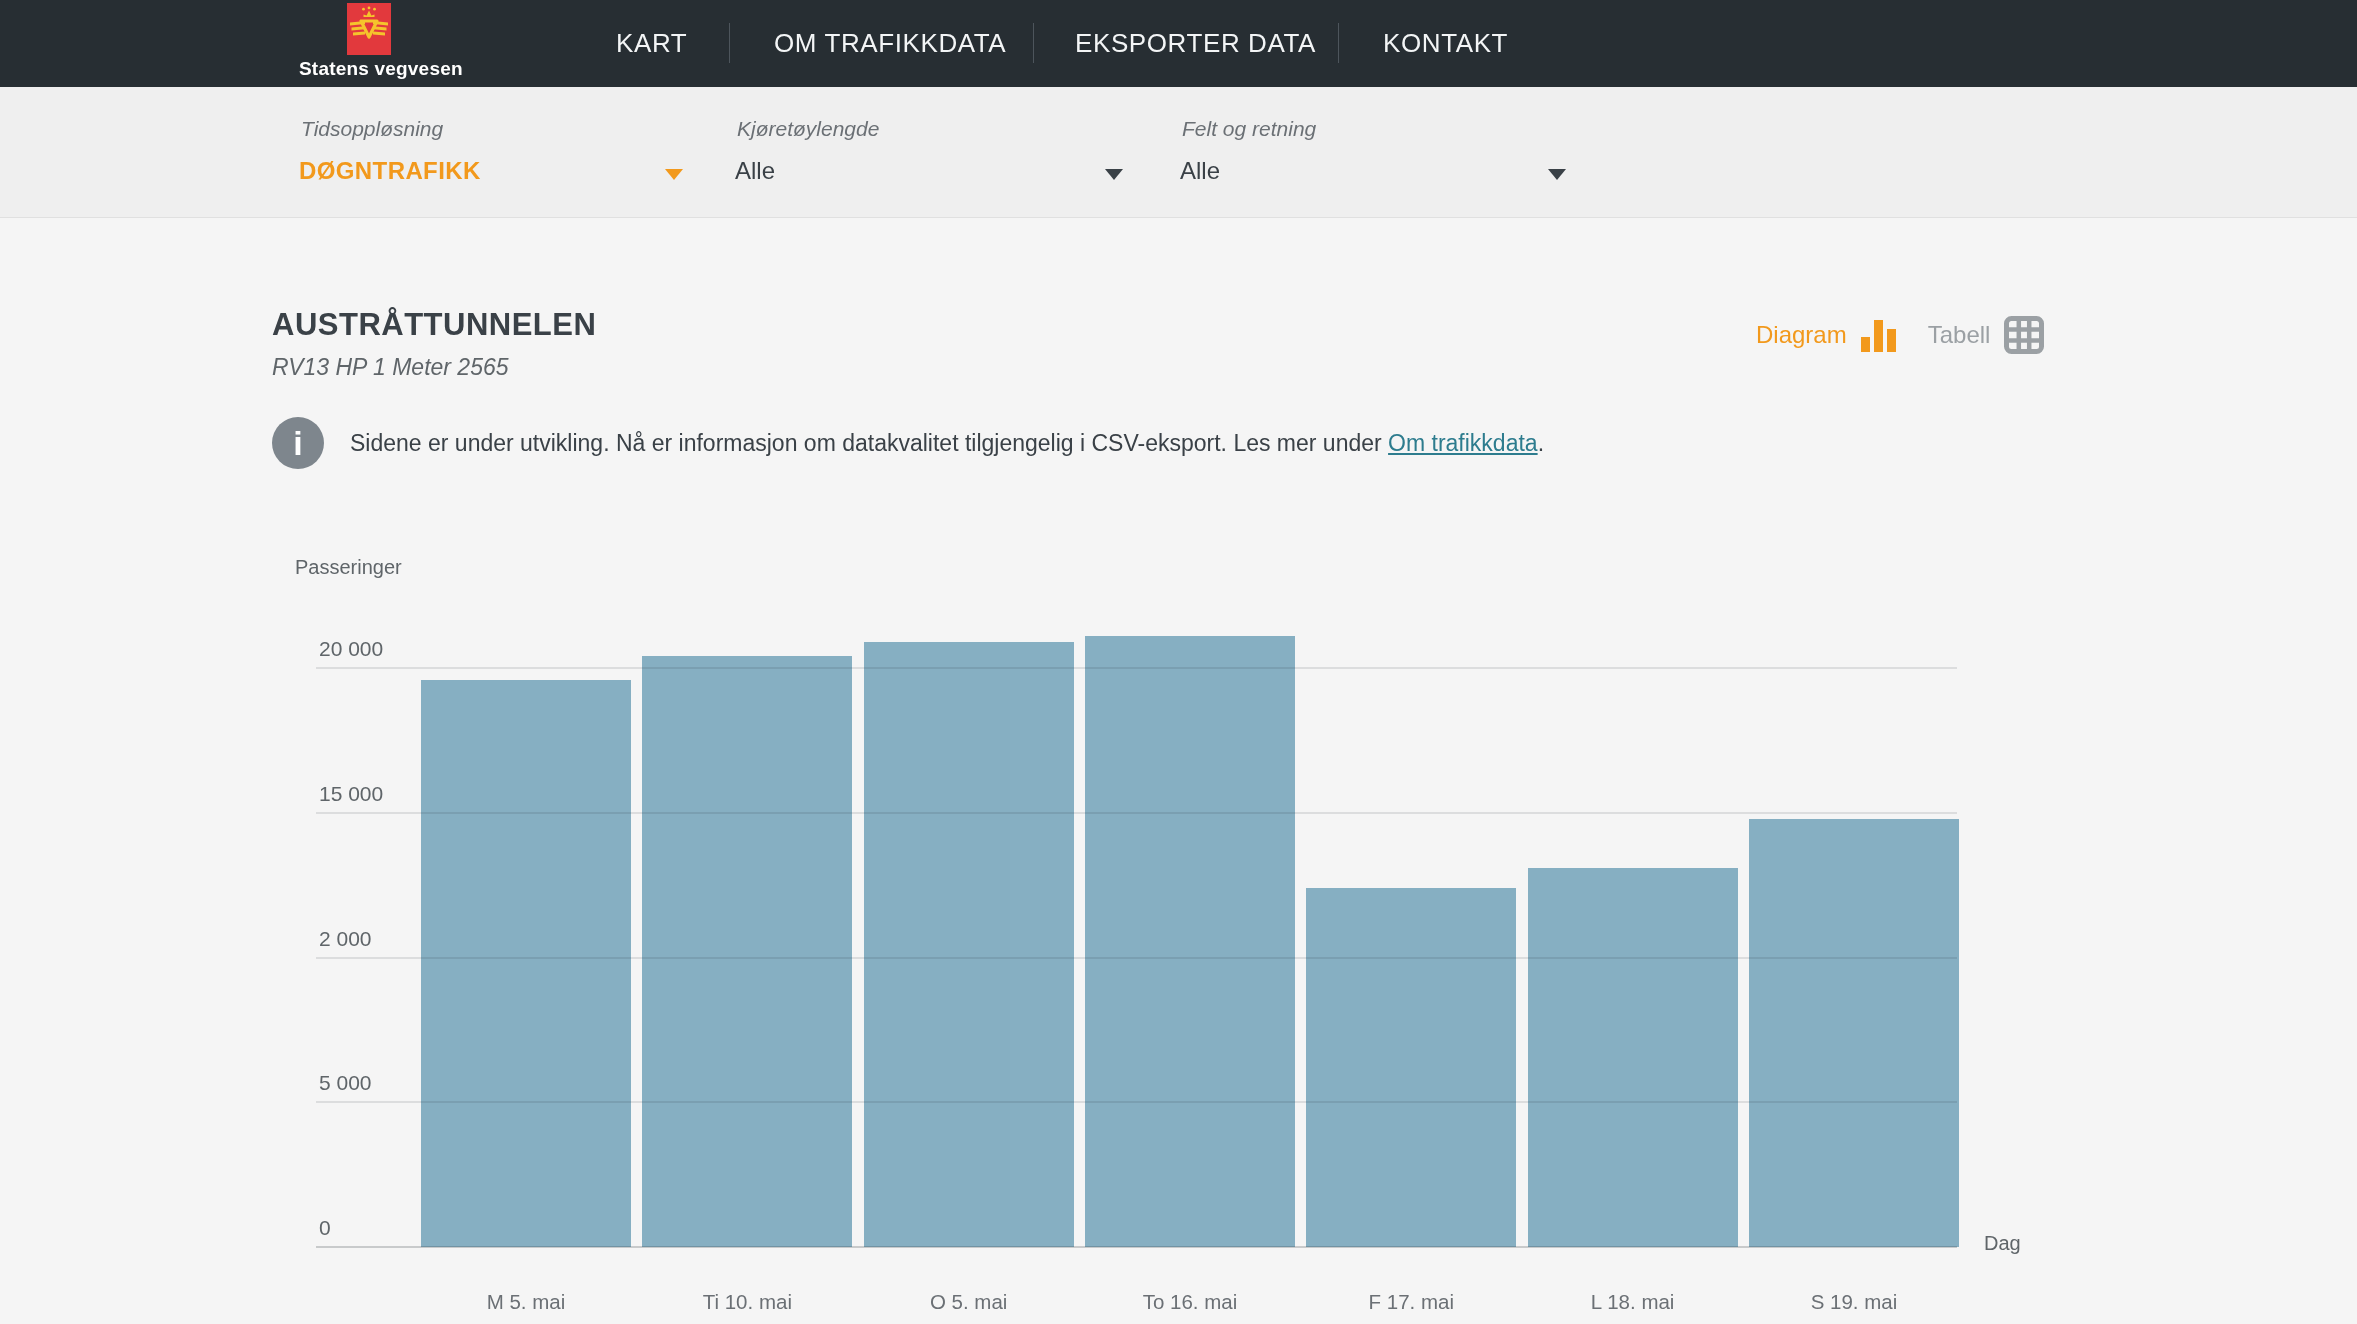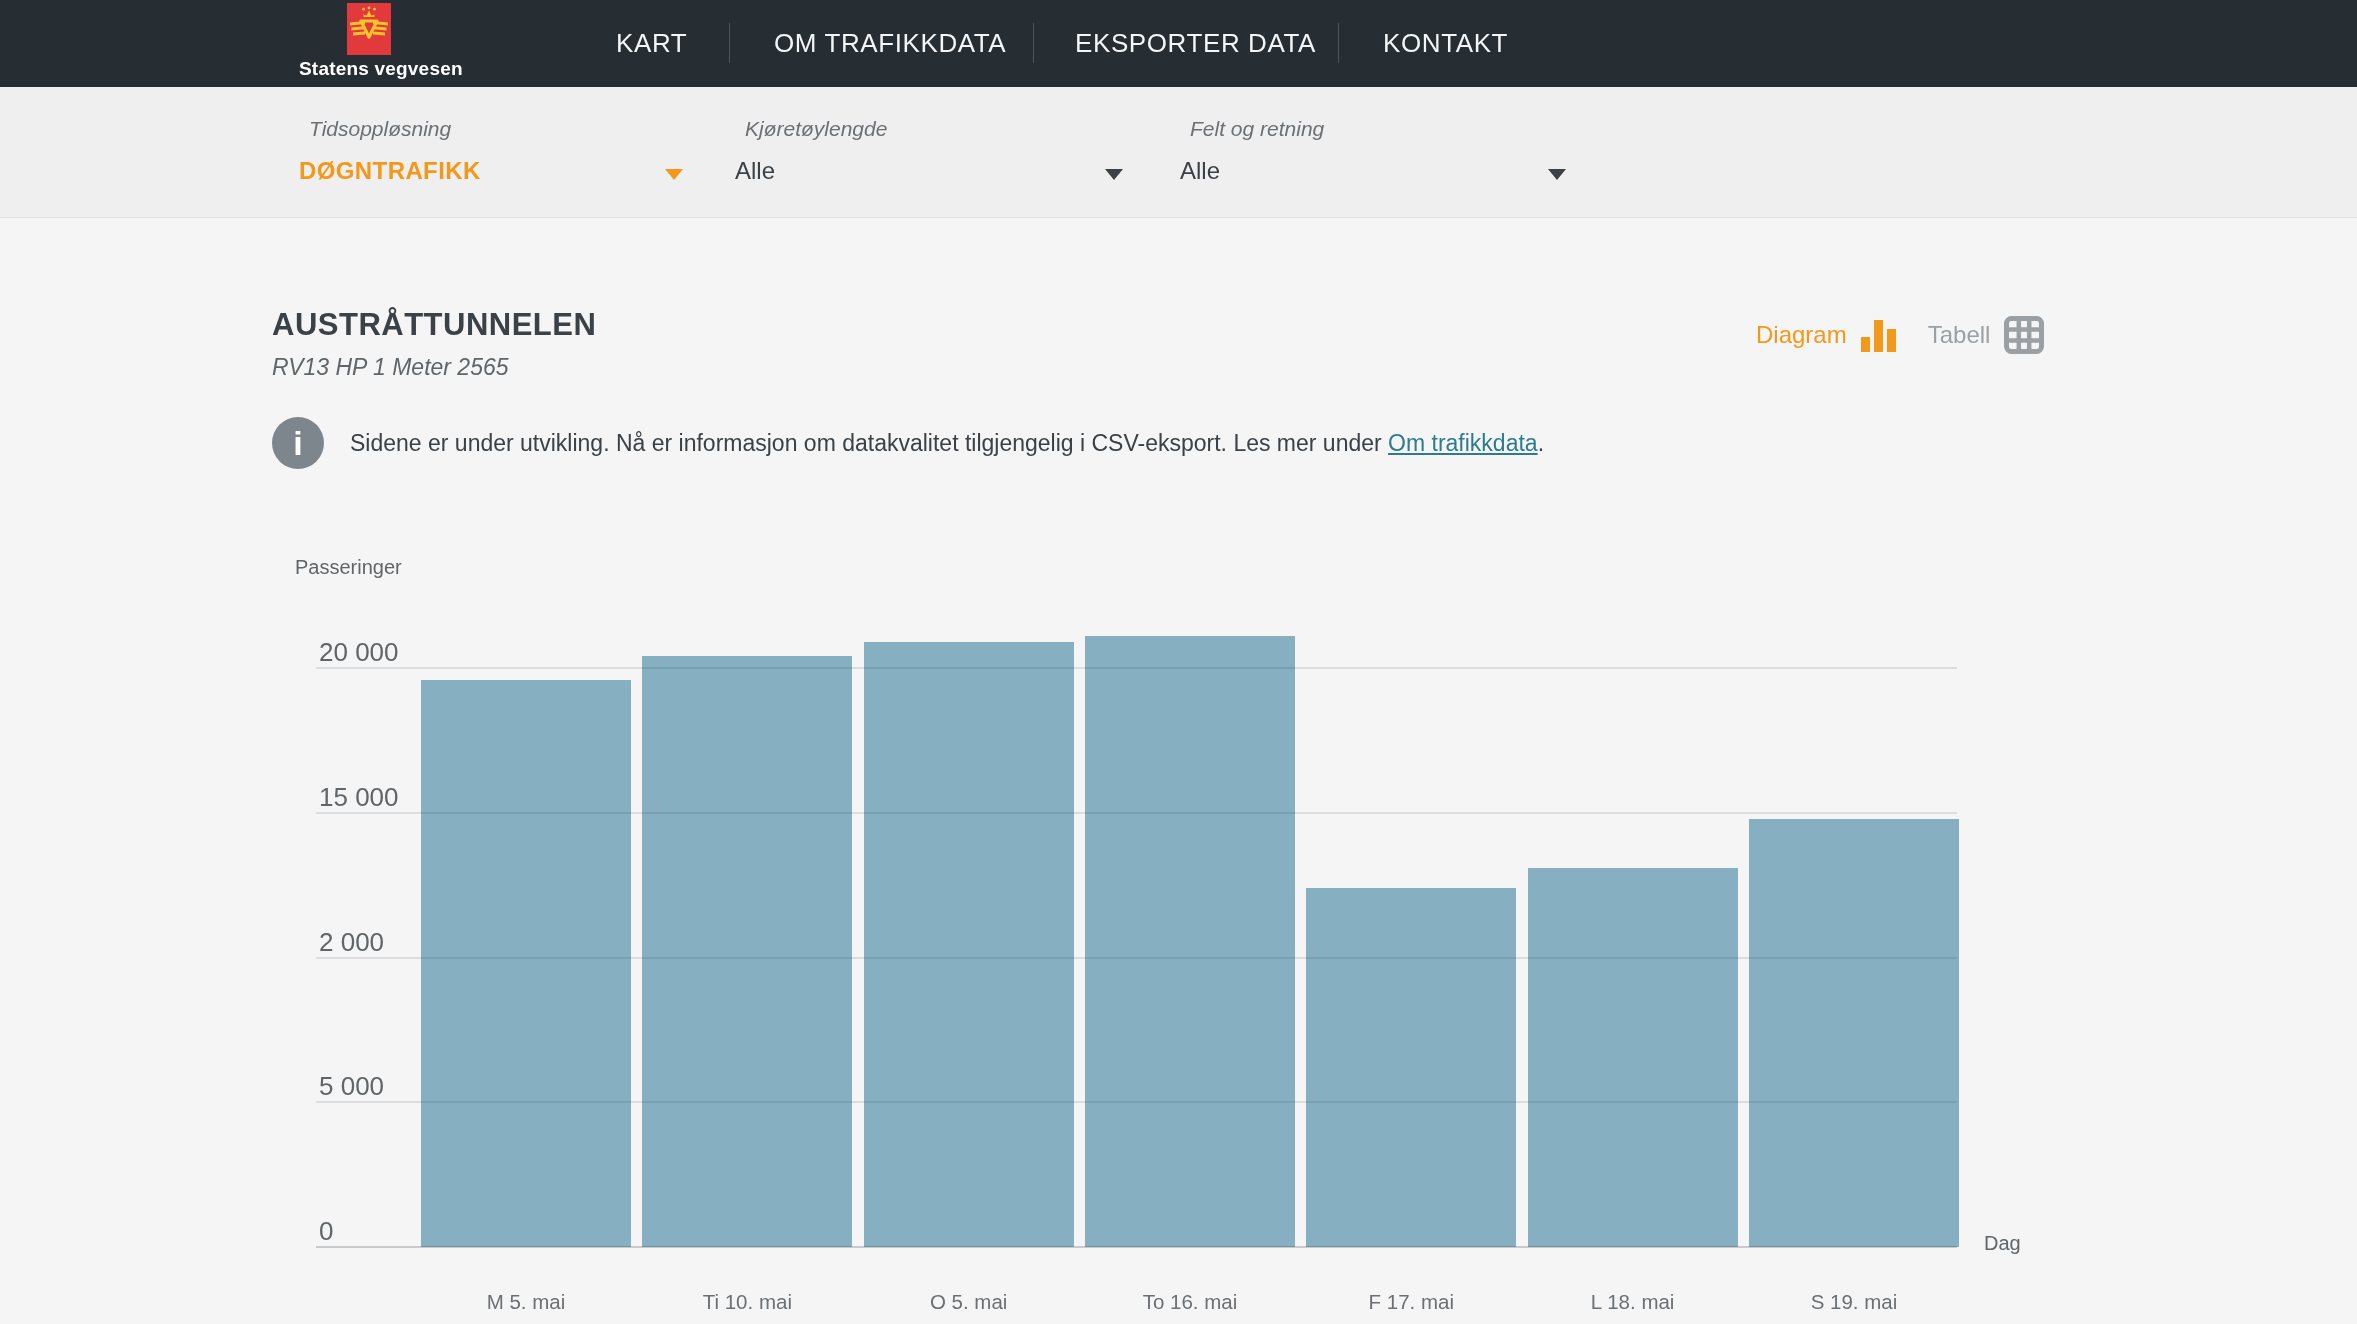--- a/index.html
+++ b/index.html
@@ -25,21 +25,21 @@
   .navbar{position:absolute;left:0;top:0;width:2357px;height:87px;background:var(--navbar);}
   .brand{position:absolute;left:299px;top:3px;width:140px;text-align:center;cursor:pointer;}
   .brand svg{display:block;margin:0 auto;}
   .brand-text{margin-top:3px;color:#FFFFFF;font-size:19px;font-weight:bold;letter-spacing:0.2px;white-space:nowrap;}
   .nav-item{position:absolute;top:0;height:87px;line-height:87px;color:#F3F5F6;font-size:26px;letter-spacing:0.6px;text-decoration:none;cursor:pointer;white-space:nowrap;}
   .nav-divider{position:absolute;top:23px;width:1px;height:40px;background:#4D555C;}
 
   
   .filterbar{position:absolute;left:0;top:87px;width:2357px;height:131px;background:var(--filterbg);border-bottom:1px solid #E0E0E0;}
   .filter{position:absolute;top:0;width:420px;height:131px;cursor:pointer;}
-  .filter-label{position:absolute;top:30px;left:10px;font-size:21px;font-style:italic;color:var(--graylabel);}
+  .filter-label{position:absolute;top:30px;left:2px;font-size:21px;font-style:italic;color:var(--graylabel);}
   .filter-value{position:absolute;top:70px;left:0;font-size:24px;color:var(--dark);white-space:nowrap;}
   .filter-value.accent{color:var(--accent);font-weight:bold;letter-spacing:0.4px;}
   .caret{position:absolute;top:82px;width:0;height:0;border-left:9px solid transparent;border-right:9px solid transparent;border-top:11px solid var(--dark);}
   .caret.accent-caret{border-top-color:var(--accent);}
 
   
   .station{position:absolute;left:272px;top:307px;}
   .station h1{font-size:31px;font-weight:bold;color:var(--dark);letter-spacing:0.5px;}
   .station .subtitle{margin-top:11px;font-size:23px;font-style:italic;color:var(--tick);}
 
@@ -57,21 +57,21 @@
   .info-circle{width:52px;height:52px;border-radius:50%;background:#7E868D;color:#FFFFFF;font-size:34px;font-weight:bold;text-align:center;line-height:52px;flex:0 0 auto;}
   .notice-text{margin-left:26px;font-size:23px;color:var(--dark);white-space:nowrap;}
   .notice-text a{color:var(--link);text-decoration:underline;cursor:pointer;}
 
   
   .chart{position:absolute;left:316px;top:556px;width:1743px;height:768px;}
   .ylabel{position:absolute;left:-21px;top:0;font-size:20px;color:var(--tick);}
   .plot{position:absolute;left:0;top:0;right:0;bottom:0;}
   .gridline{position:absolute;left:0;width:1641px;height:2px;background:rgba(40,48,54,0.12);z-index:3;}
   .gridline.baseline{background:rgba(40,48,54,0.22);}
-  .ytick{position:absolute;left:3px;font-size:26px;color:var(--tick);z-index:3;}
+  .ytick{position:absolute;left:3px;font-size:21px;color:var(--tick);z-index:3;}
   .bar{position:absolute;width:210px;background:var(--bar);z-index:1;cursor:pointer;}
   .xtick{position:absolute;top:734px;transform:translateX(-50%);font-size:20.5px;color:var(--graylabel);white-space:nowrap;}
   .xlabel{position:absolute;left:1668px;top:676px;font-size:20px;color:var(--tick);}
 </style>
 </head>
 <body>
 
 <div class="page">
 
   <header class="navbar">

